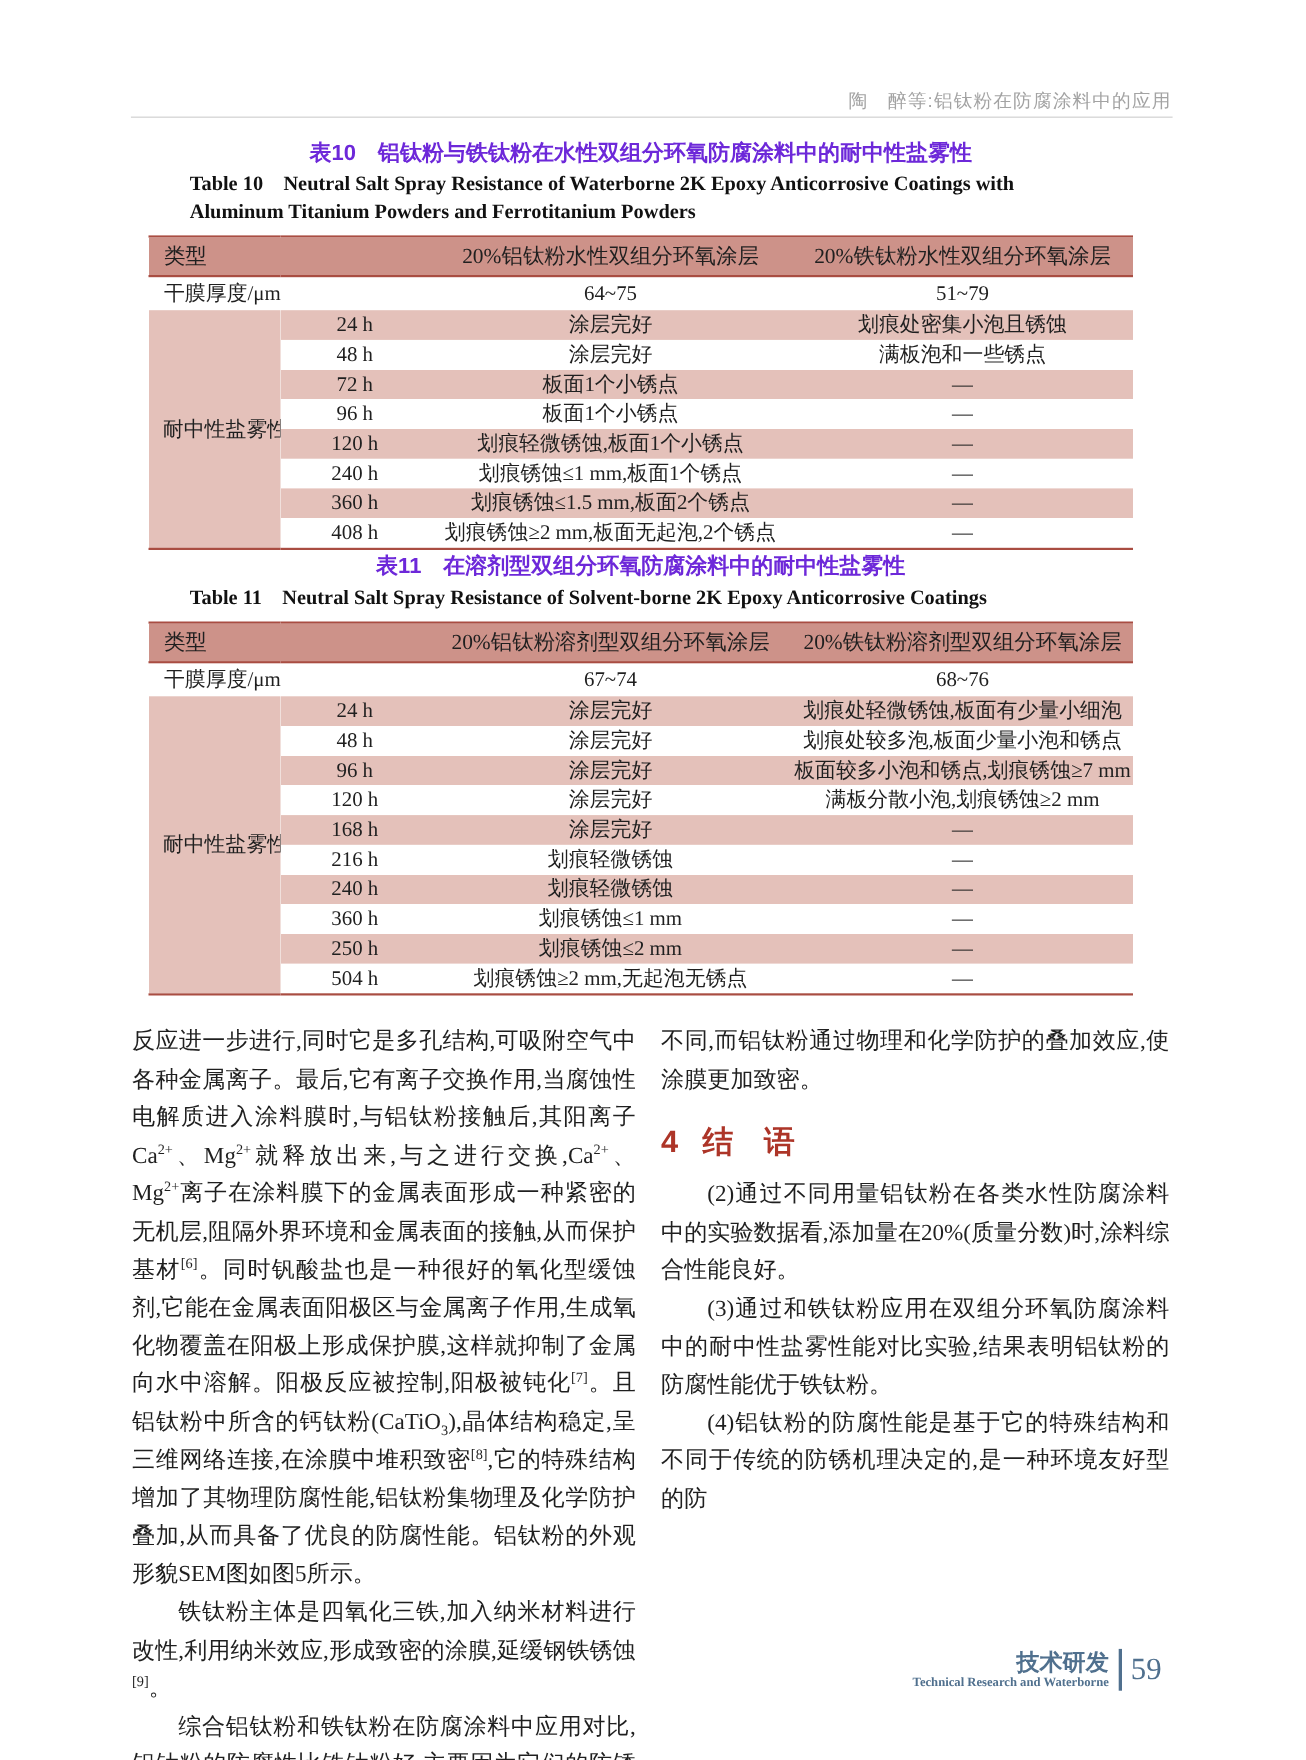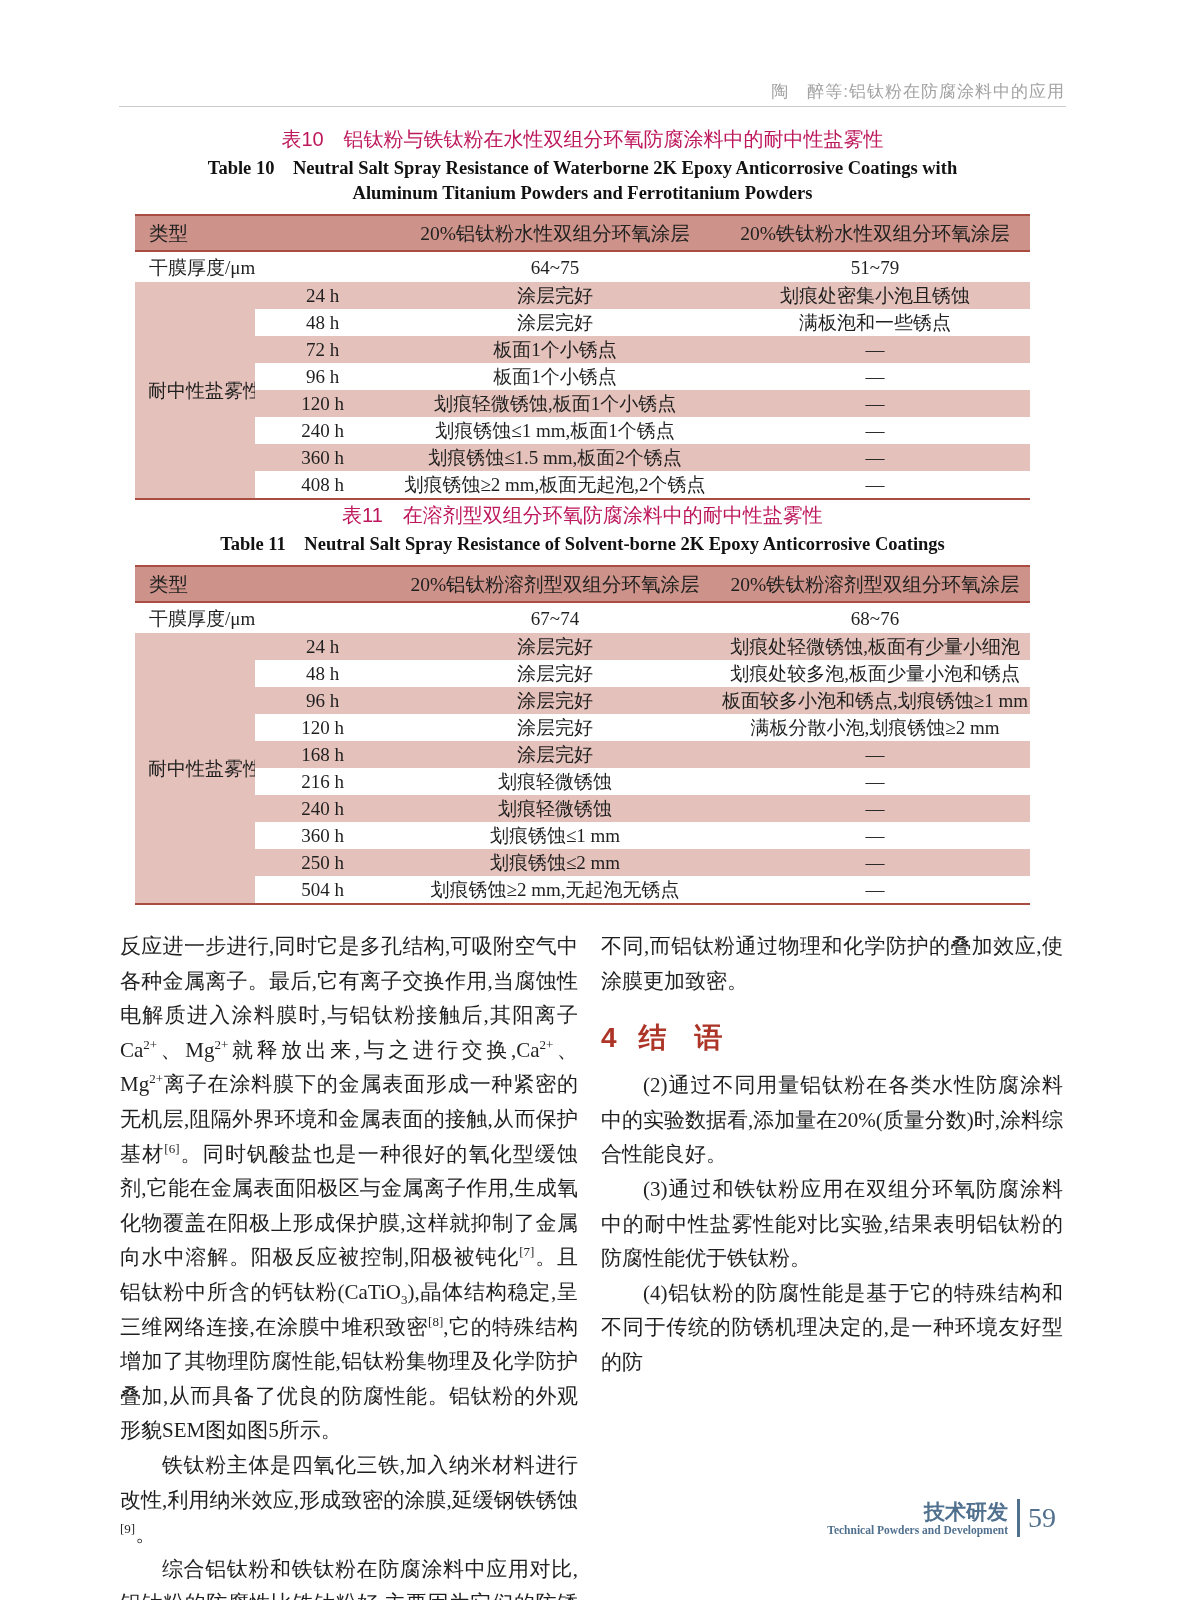--- a/index.html
+++ b/index.html
@@ -24,24 +24,24 @@
   .head-rule{
     position:absolute;top:106px;left:119px;width:947px;height:0;
     border-top:1.5px solid #cccccc;
   }
   
   .tablewrap{position:absolute;left:135px;width:895px;}
   .t10{top:126px;}
   .t11{top:502px;}
   .caption-zh{
     text-align:center;font-family:"Liberation Sans","DejaVu Sans",sans-serif;
-    font-weight:normal;font-size:20px;color:#be185d;line-height:26px;margin-bottom:4px;
+    font-weight:bold;font-size:20px;color:#6d28d9;line-height:26px;margin-bottom:4px;
   }
   .caption-en{
-    text-align:center;font-weight:bold;font-size:18.5px;color:#111;
+    font-weight:bold;font-size:18.5px;color:#111;
     line-height:25px;width:820px;margin:0 auto 8px auto;
   }
   table.salt{
     width:895px;border-collapse:collapse;table-layout:fixed;
     border-top:2px solid var(--table-border-red);
     border-bottom:2.5px solid var(--table-border-red);
   }
   table.salt td{
     padding:0;font-size:19px;line-height:27px;text-align:center;color:#1f1f1f;
     overflow:hidden;white-space:nowrap;
@@ -195,21 +195,21 @@
             <td class="r2">划痕处轻微锈蚀,板面有少量小细泡</td>
           </tr>
           <tr class="white">
             <td class="time">48 h</td>
             <td class="r1">涂层完好</td>
             <td class="r2">划痕处较多泡,板面少量小泡和锈点</td>
           </tr>
           <tr class="pink">
             <td class="time">96 h</td>
             <td class="r1">涂层完好</td>
-            <td class="r2">板面较多小泡和锈点,划痕锈蚀≥1 mm</td>
+            <td class="r2">板面较多小泡和锈点,划痕锈蚀≥7 mm</td>
           </tr>
           <tr class="white">
             <td class="time">120 h</td>
             <td class="r1">涂层完好</td>
             <td class="r2">满板分散小泡,划痕锈蚀≥2 mm</td>
           </tr>
           <tr class="pink">
             <td class="time">168 h</td>
             <td class="r1">涂层完好</td>
             <td class="r2">—</td>
@@ -255,19 +255,19 @@
       <span class="h-num">4</span><span>结　语</span>
     </div>
     <p class="indent">(2)通过不同用量铝钛粉在各类水性防腐涂料中的实验数据看,添加量在20%(质量分数)时,涂料综合性能良好。</p>
     <p class="indent">(3)通过和铁钛粉应用在双组分环氧防腐涂料中的耐中性盐雾性能对比实验,结果表明铝钛粉的防腐性能优于铁钛粉。</p>
     <p class="indent">(4)铝钛粉的防腐性能是基于它的特殊结构和不同于传统的防锈机理决定的,是一种环境友好型的防</p>
   </div>
 
   <div class="footer">
     <div class="footer-text">
       <div class="footer-zh">技术研发</div>
-      <div class="footer-en">Technical Powders and Development</div>
+      <div class="footer-en">Technical Research and Waterborne</div>
     </div>
     <div class="footer-bar"></div>
     <div class="footer-num">59</div>
   </div>
 
 </div>
 
 </body></html>

